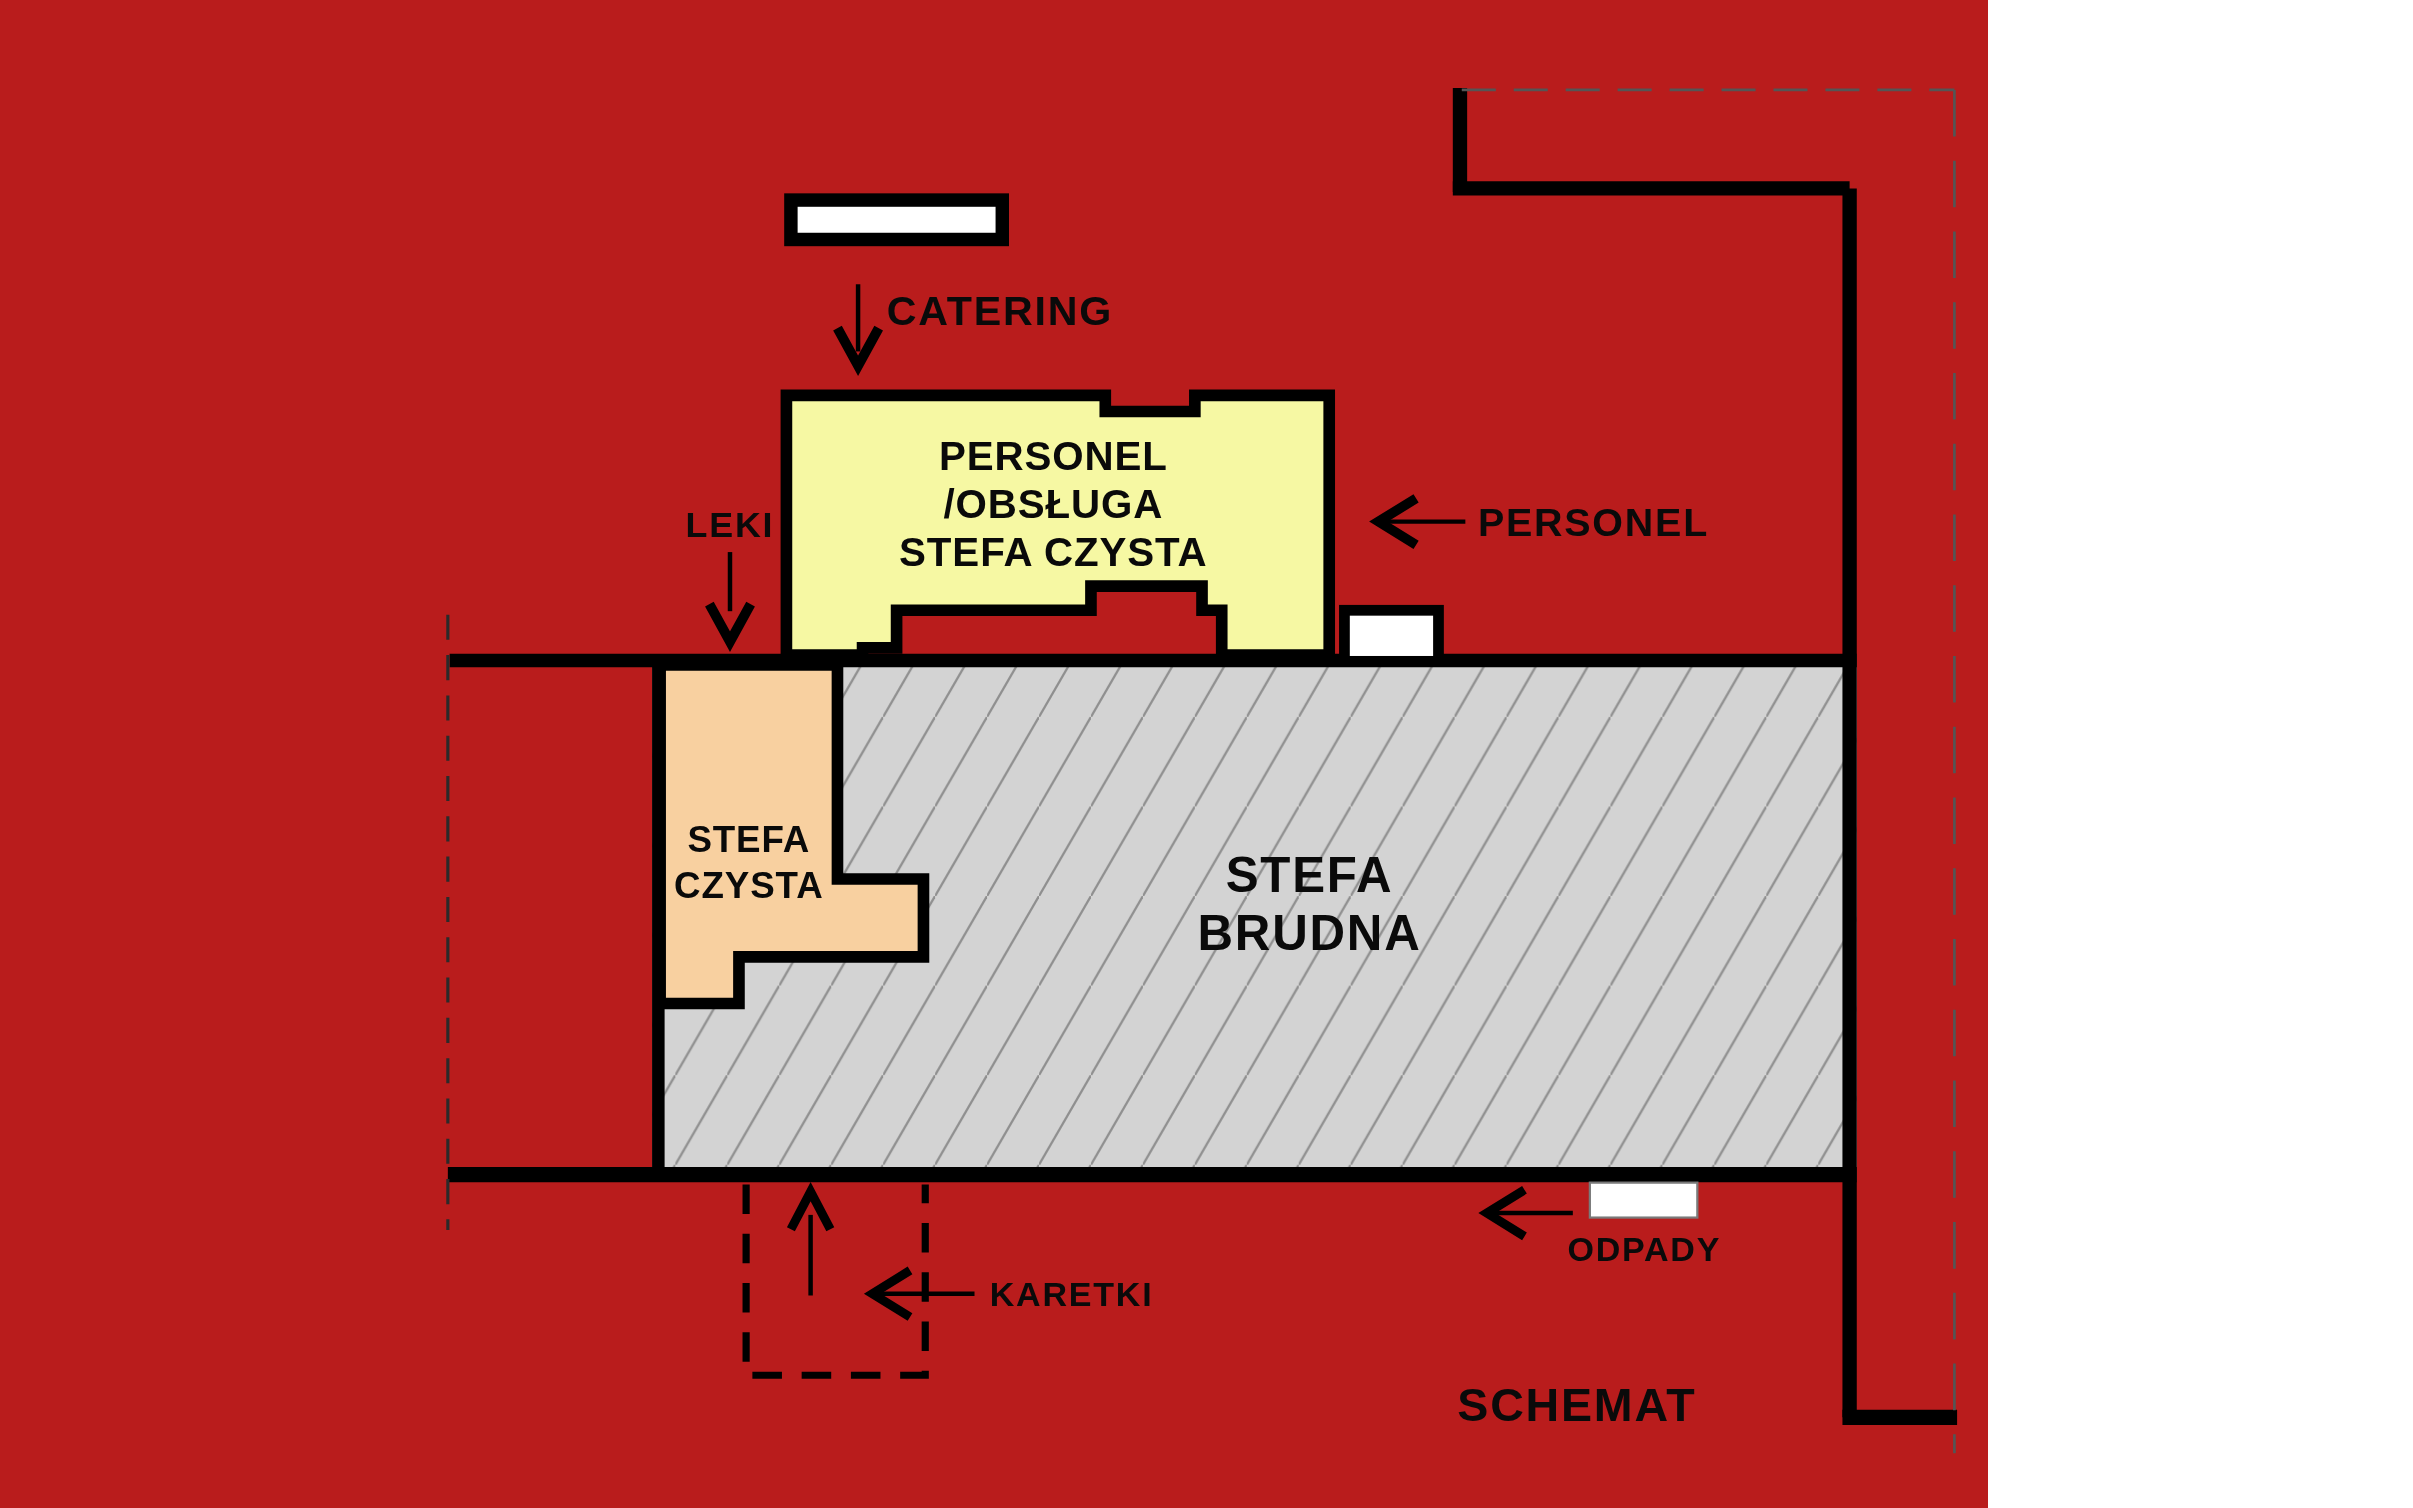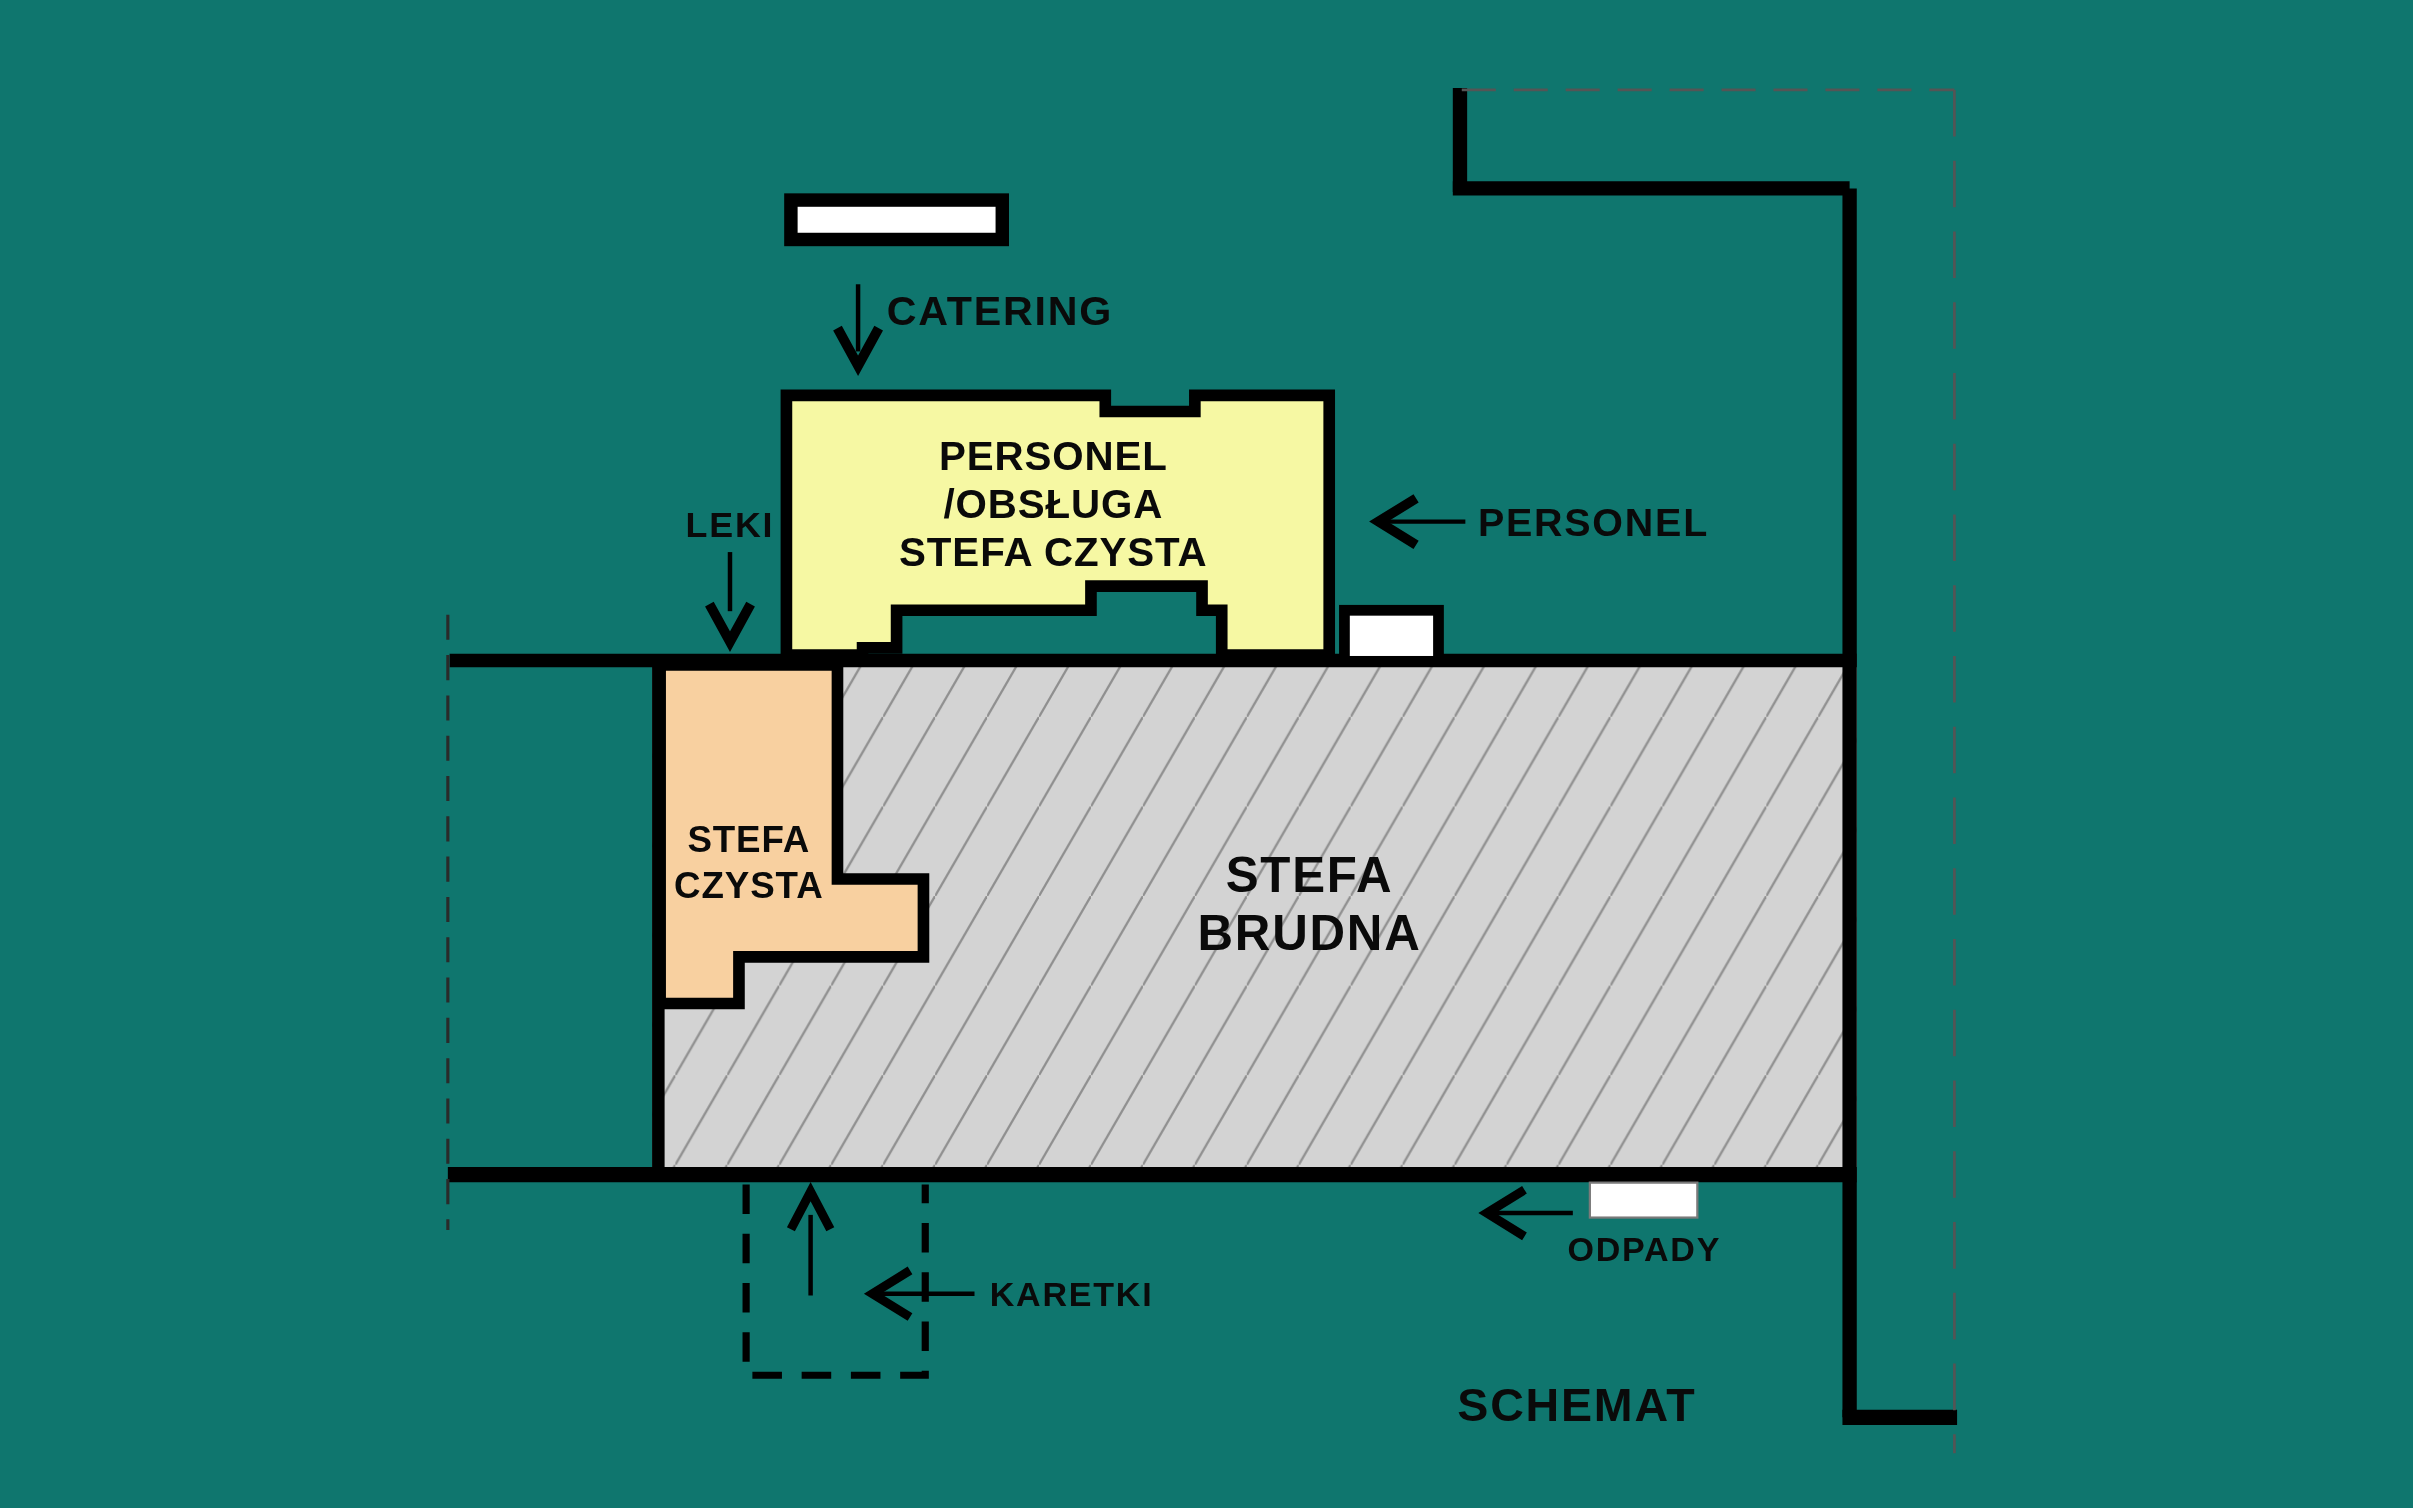--- a/index.html
+++ b/index.html
@@ -1,19 +1,19 @@
 <!DOCTYPE html>
 <html style="font-size:14.3px"><head>
 <meta charset="utf-8">
 <style>
   html,body { margin:0; padding:0; background:#ffffff; }
   .stage {
     position:relative;
-    width:2413px; height:1509px;
-    background:#0f766e;
+    width:1988px; height:1509px;
+    background:#b91c1c;
     font-family:"Liberation Sans", sans-serif;
     overflow:hidden;
   }
   svg { position:absolute; inset:0; display:block; }
   text {
     font-family:"Liberation Sans", sans-serif;
     font-weight:bold;
     fill:#0a0a0a;
   }
 </style>

